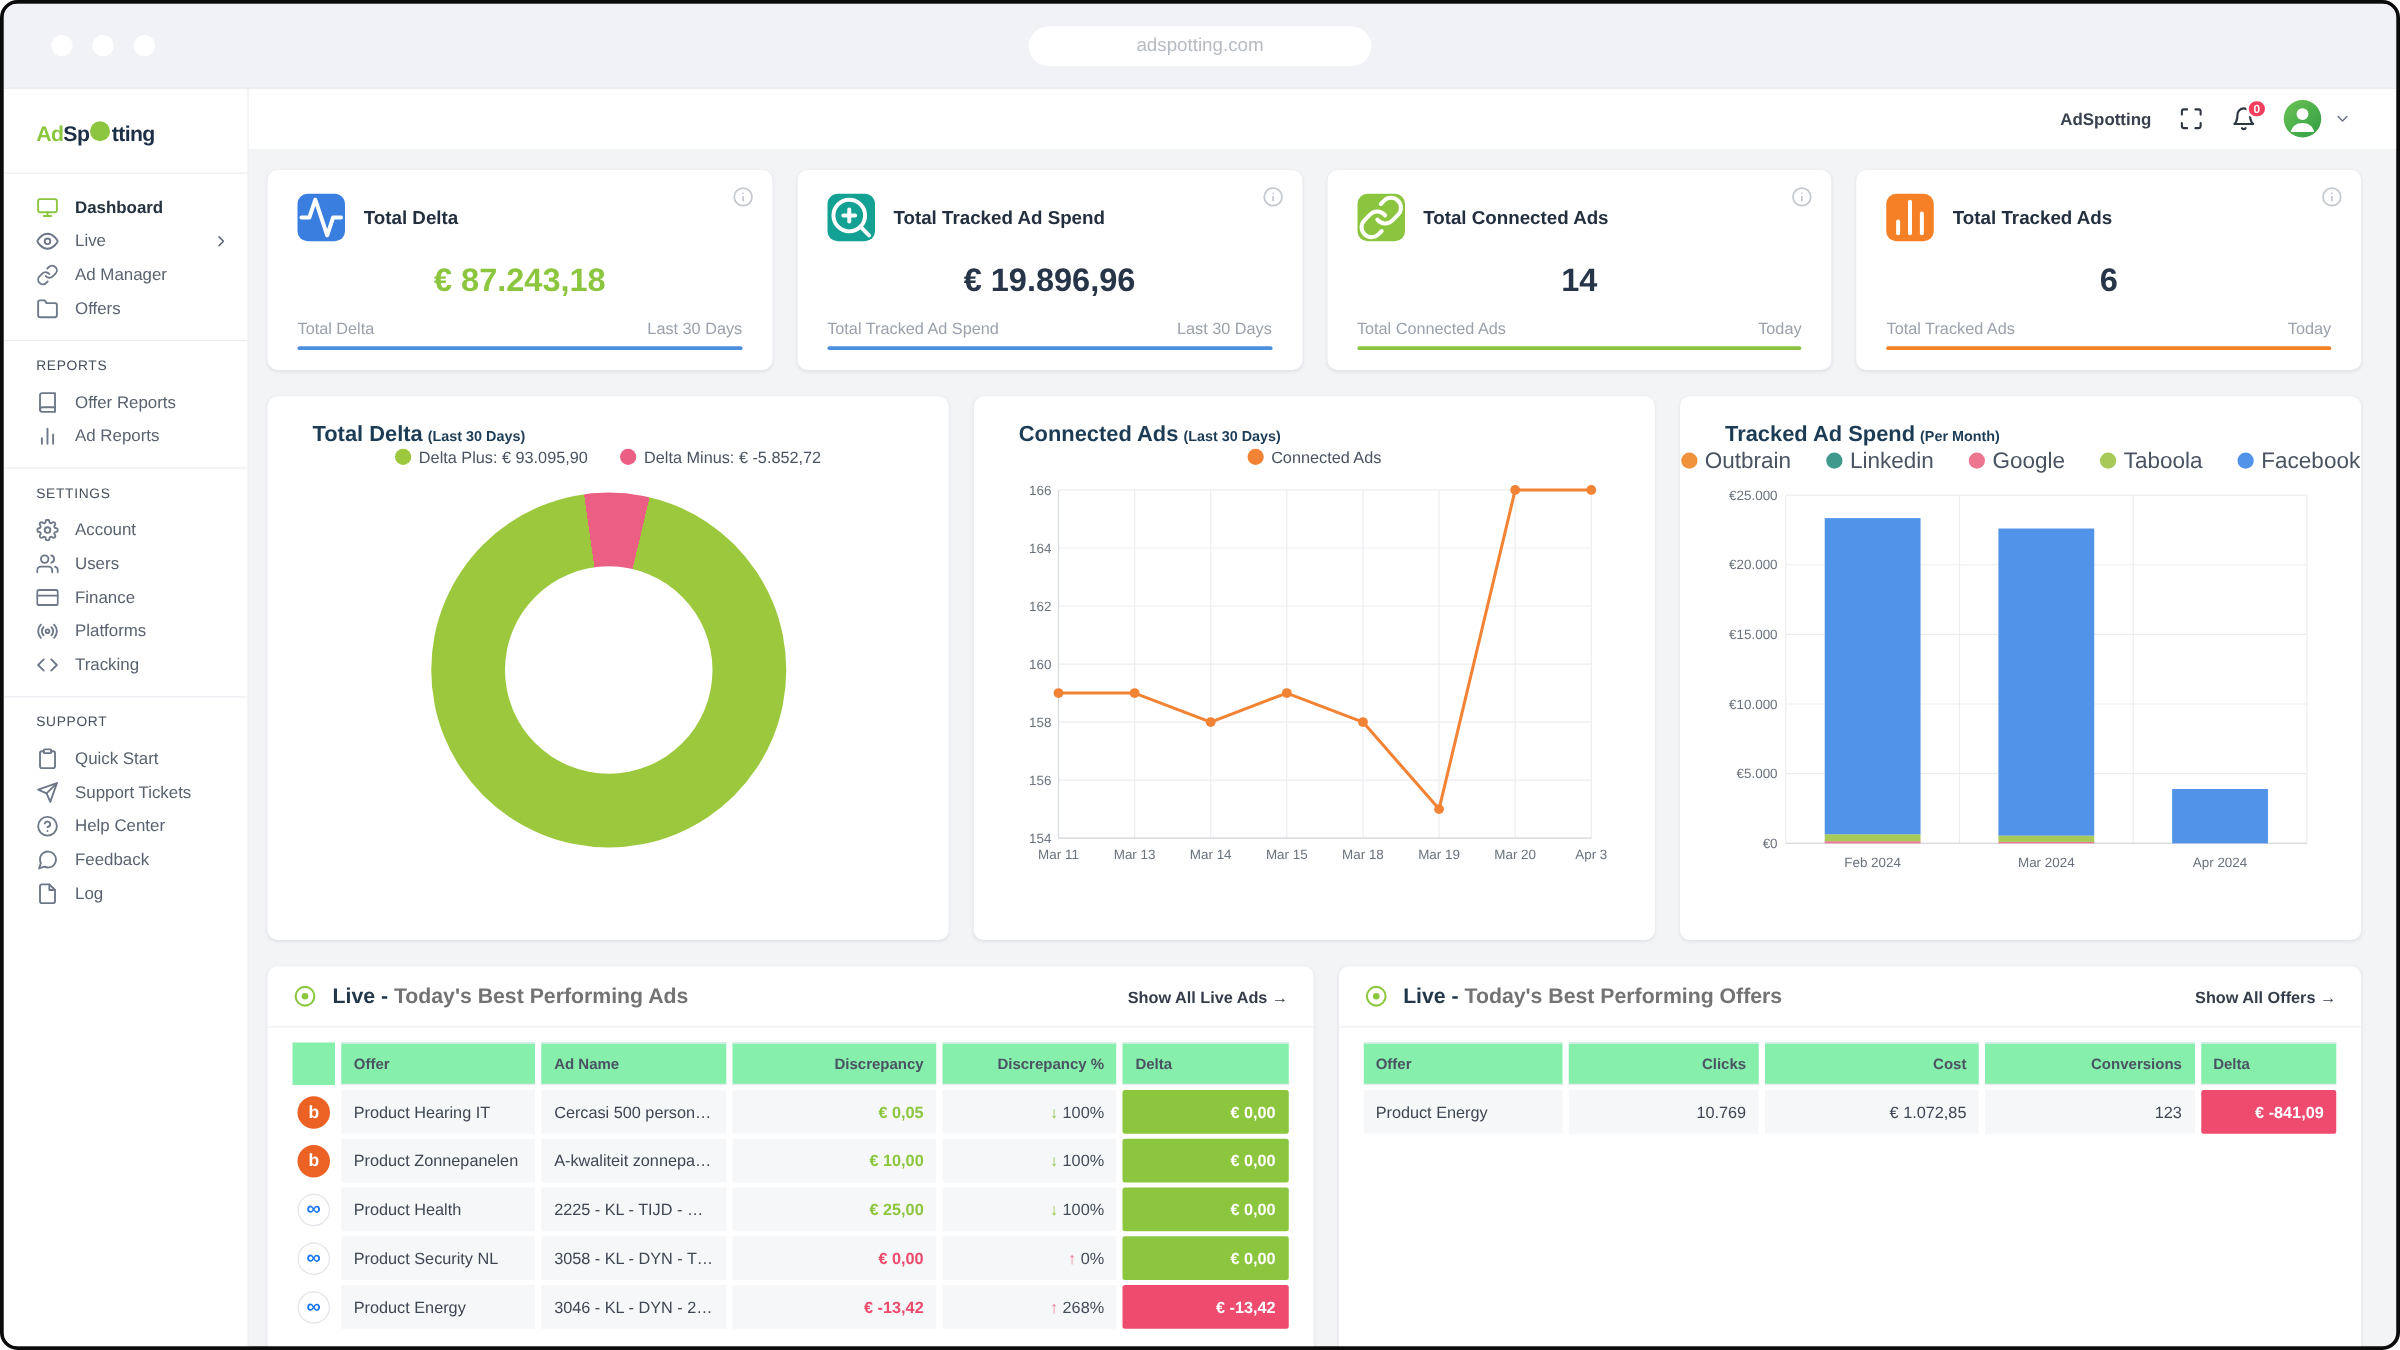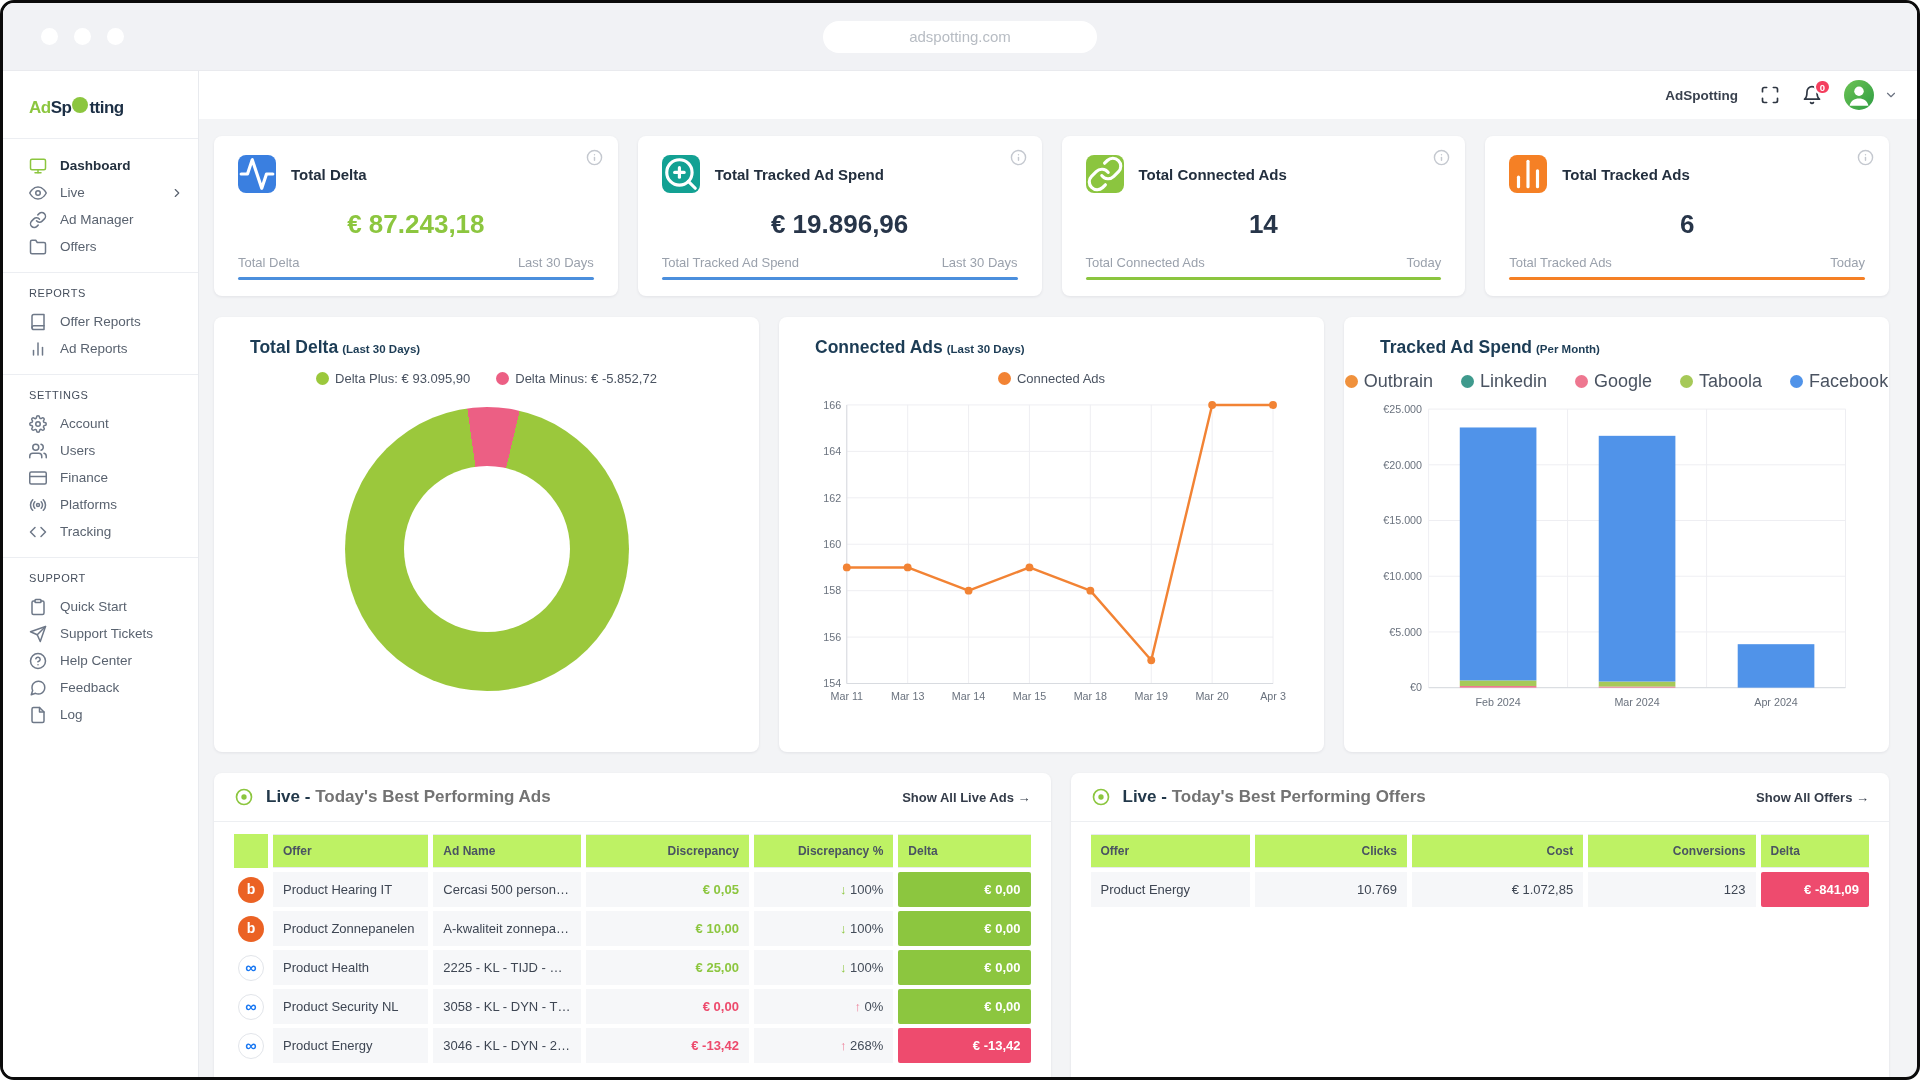--- a/index.html
+++ b/index.html
@@ -10,21 +10,21 @@
   
   .browser{height:68px;background:#f1f2f5;flex:0 0 auto;position:relative;display:flex;align-items:center;border-bottom:1px solid #e9eaee}
   .dots{display:flex;gap:16px;margin-left:38px}
   .dot{width:17px;height:17px;border-radius:50%;background:#ffffff}
   .urlbar{position:absolute;left:50%;top:50%;transform:translate(-50%,-50%);width:274px;height:32px;background:#fff;border-radius:22px;display:flex;align-items:center;justify-content:center;color:#b7bcc3;font-size:15px;cursor:text}
 
   
   .app{flex:1;display:flex;min-height:0}
   .sidebar{width:196px;background:#fff;border-right:1px solid #e8eaee;flex:0 0 auto;overflow:hidden}
   .main{flex:1;display:flex;flex-direction:column;min-width:0}
-  .apphead{height:48px;background:#fff;display:flex;align-items:center;justify-content:flex-end;gap:22px;padding-right:19px;flex:0 0 auto}
+  .apphead{height:48px;background:#fff;display:flex;align-items:center;justify-content:flex-end;gap:22px;padding-right:36px;flex:0 0 auto}
   .content{flex:1;padding:17px 28px 0 15px;display:flex;flex-direction:column;gap:21px;min-height:0}
 
   
   .logo{padding:26px 18px 20px 26px;border-bottom:1px solid #eceef2;font-size:17px;font-weight:800;letter-spacing:-.5px;white-space:nowrap}
   .logo .g{color:#8cc63f}.logo .n{color:#1c2f45}
   .logo-dot{display:inline-block;width:16px;height:16px;border-radius:50%;background:#8cc63f;margin:0 1px}
   .nav{padding-top:13px}
   .nav-item{height:27px;display:flex;align-items:center;gap:13px;padding:0 14px 0 26px;color:#59626f;font-size:13.5px;cursor:pointer;white-space:nowrap}
   .nav-ic{width:18px;height:18px;color:#6e7888;flex:0 0 auto}
   .nav-item.active{color:#24313f;font-weight:700}
@@ -50,21 +50,21 @@
   .sc-title{font-size:15px;font-weight:700;color:#232f3e}
   .sc-value{text-align:center;font-size:26px;font-weight:700;margin-top:16px;color:#273549}
   .sc-foot{display:flex;justify-content:space-between;color:#9aa1ac;font-size:13px;margin-top:15px}
   .sc-line{height:3px;border-radius:2px;margin-top:7px}
 
   
   .charts-row{display:flex;gap:20px;height:435px;flex:0 0 auto}
   .chart-card{flex:1;background:#fff;border-radius:8px;box-shadow:0 1px 3px rgba(20,30,50,.08);padding:20px 36px;min-width:0}
   .chart-title{font-size:17.5px;font-weight:800;color:#1c3c55}
   .chart-title .sub{font-size:11.5px;margin-left:4px;font-weight:700}
-  .chart-legend{display:flex;justify-content:center;align-items:center;gap:26px;margin-top:13px;font-size:13px;color:#4a5361}
+  .chart-legend{display:flex;justify-content:center;align-items:center;gap:26px;font-size:13px;color:#4a5361}
   .chart-legend.tight{gap:28px;font-size:18px}
   .leg-item{display:flex;align-items:center;gap:6px;cursor:pointer;white-space:nowrap}
   .leg-dot{width:13px;height:13px;border-radius:50%;flex:0 0 auto}
   .donut-wrap{display:flex;justify-content:center;margin-top:21px}
   .donut{width:284px;height:284px;border-radius:50%;position:relative}
   .donut::after{content:"";position:absolute;inset:59px;border-radius:50%;background:#fff}
   .chart-body{margin-top:4px}
   .chart-body svg{width:100%;height:auto;display:block}
   .tick{font-size:11.5px;fill:#6a727e;font-family:"Liberation Sans",sans-serif}
 
@@ -72,21 +72,21 @@
   .tables-row{display:flex;gap:20px;flex:1;min-height:0}
   .table-card{background:#fff;border-radius:8px 8px 0 0;box-shadow:0 1px 3px rgba(20,30,50,.08);display:flex;flex-direction:column;min-width:0}
   .tc-head{display:flex;align-items:center;gap:12px;padding:14px 20px;border-bottom:1px solid #edeff2;flex:0 0 auto}
   .tc-eye{width:20px;height:20px;color:#8cc63f;flex:0 0 auto}
   .tc-title{font-size:17px;font-weight:800;color:#22384a;white-space:nowrap}
   .tc-title .teal{color:#737373;font-weight:700}
   .tc-link{margin-left:auto;font-size:13px;font-weight:700;color:#343c49;cursor:pointer;white-space:nowrap}
   .tbl{padding:12px 20px 16px;display:flex;flex-direction:column;gap:4px}
   .ads-grid{display:grid;grid-template-columns:34px 19.5% 18.5% 20.5% 17.5% 1fr;column-gap:5px}
   .offers-grid{display:grid;grid-template-columns:20.5% 19.5% 22% 21.5% 1fr;column-gap:5px}
-  .th{background:#bef264;border-top:1px solid #e7e9ee;border-bottom:1px solid #e7e9ee;font-size:12px;font-weight:700;color:#4a5361;line-height:32px;padding:0 10px;white-space:nowrap;overflow:hidden}
+  .th{background:#86efac;border-top:1px solid #e7e9ee;border-bottom:1px solid #e7e9ee;font-size:12px;font-weight:700;color:#4a5361;line-height:32px;padding:0 10px;white-space:nowrap;overflow:hidden}
   .th.nob{border:none}
   .td{background:#f6f7f9;line-height:35px;font-size:13px;color:#3e4653;padding:0 10px;white-space:nowrap;overflow:hidden;text-overflow:ellipsis}
   .td.ic{background:transparent;padding:0;display:flex;align-items:center;justify-content:center}
   .right{text-align:right}
   .val-green{color:#8cc63f;font-weight:700}
   .val-red{color:#ed4a6c;font-weight:700}
   .pct{color:#434c59}
   .arr-down{color:#8cc63f;font-weight:700}
   .arr-up{color:#ed7d97;font-weight:700}
   .badge{line-height:35px;text-align:right;padding:0 10px;color:#fff;font-weight:700;font-size:13px;border-radius:2px;white-space:nowrap}

